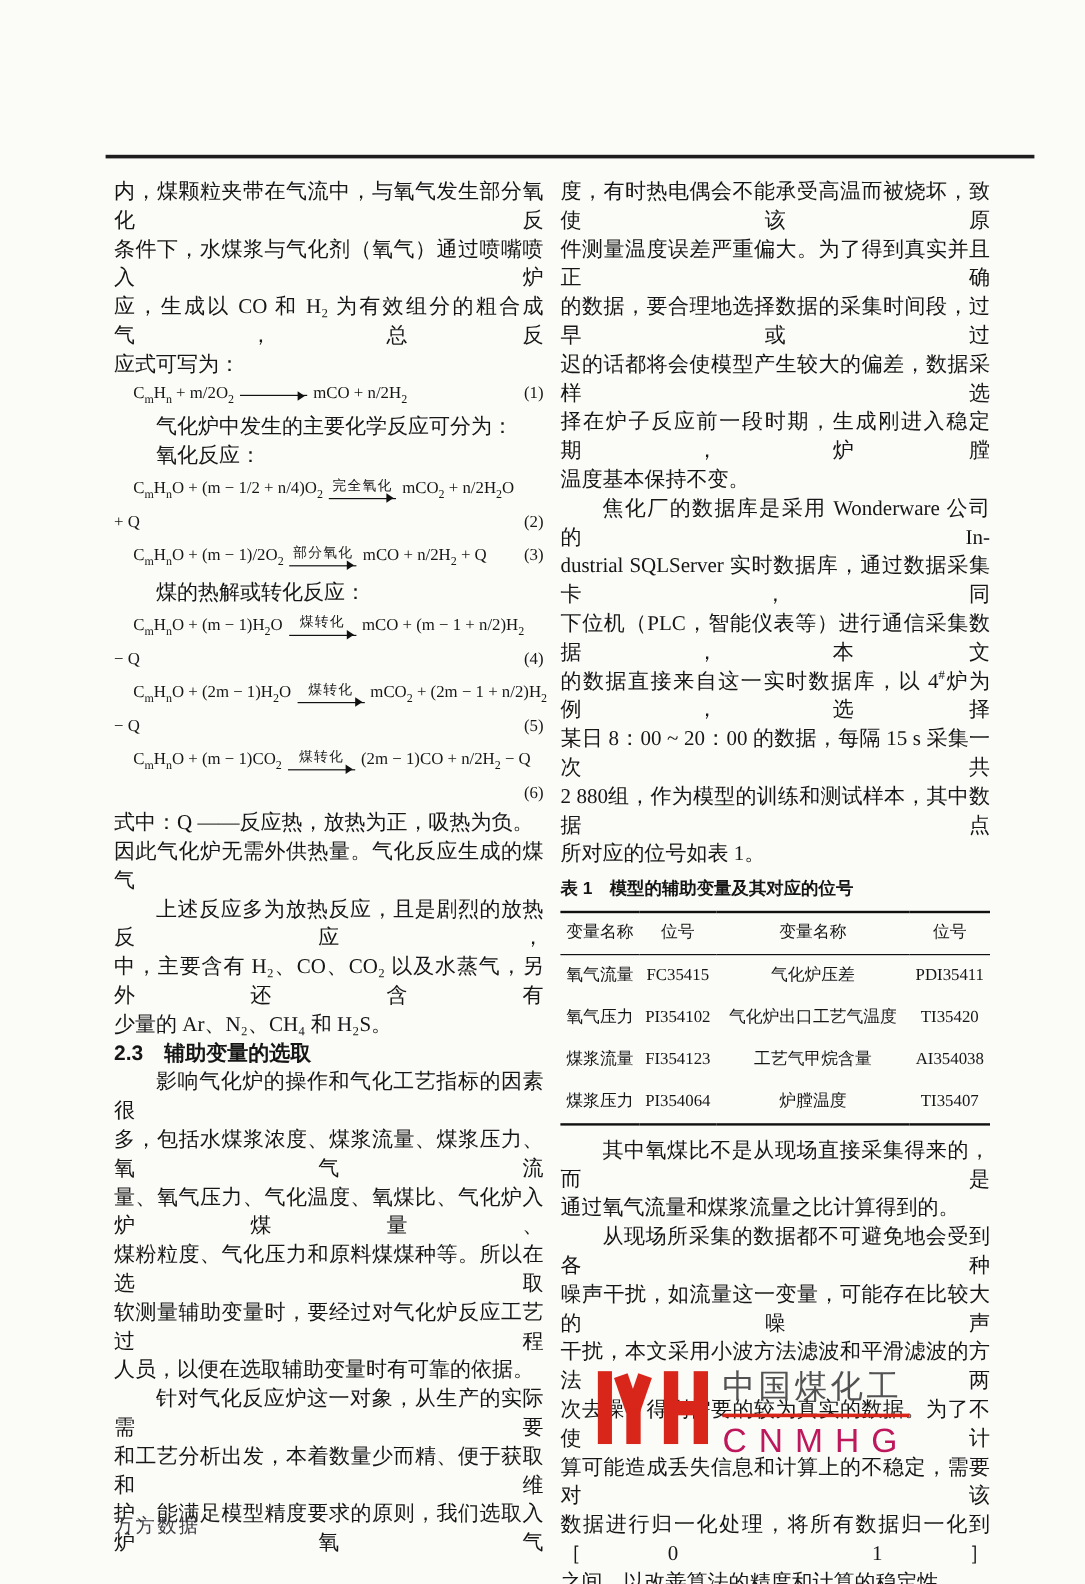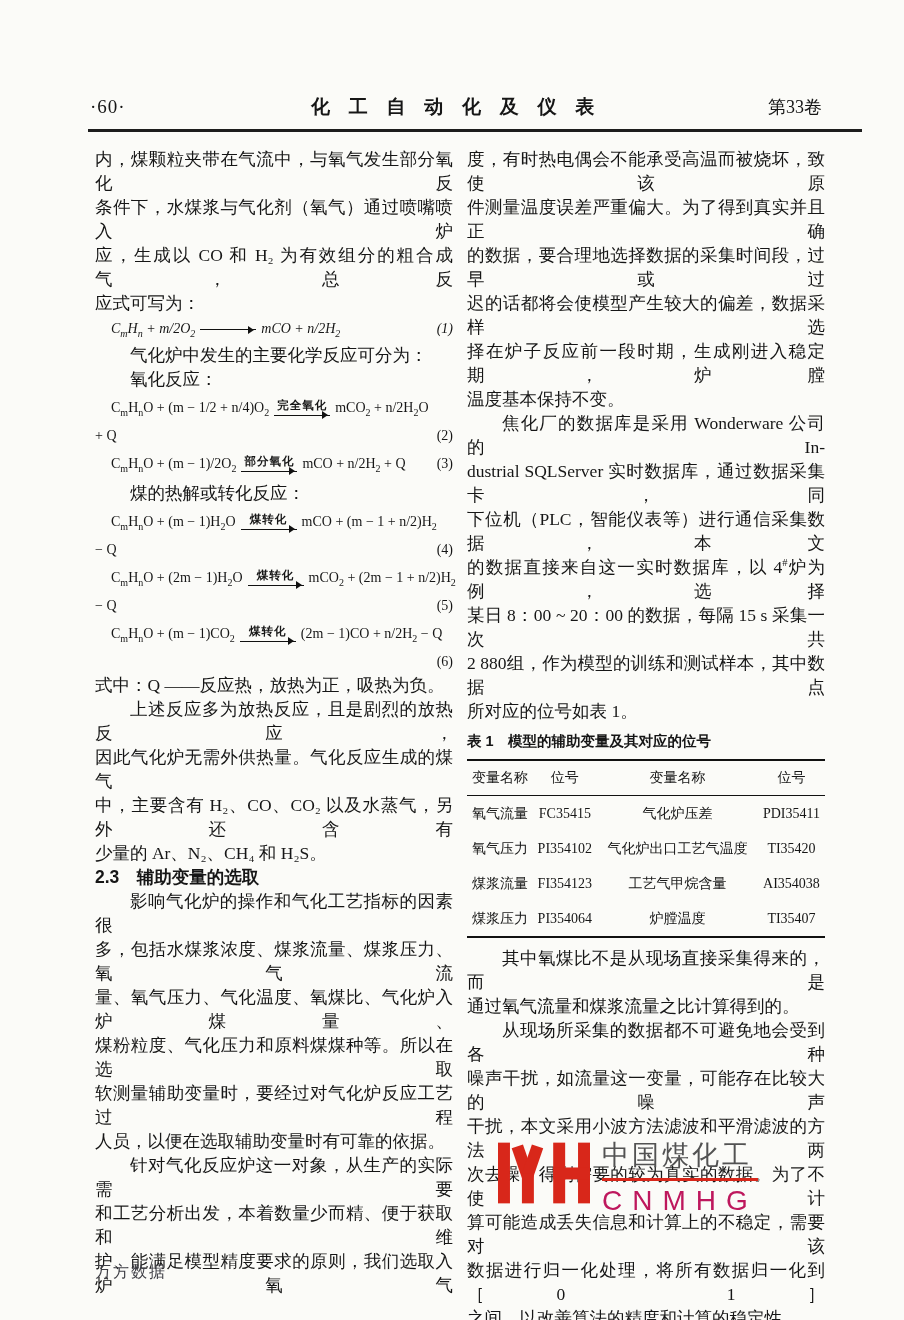--- a/index.html
+++ b/index.html
@@ -22,25 +22,25 @@
   .col{width:358px;font-size:17.5px;line-height:24px;}
   .ln{text-align:justify;text-align-last:justify;word-break:break-all;}
   .ln.end{text-align-last:left;}
   .ln.ind{text-indent:2em;}
   .ln sup{font-size:10.5px;line-height:0;vertical-align:super;}
   .hd{font-family:"Liberation Sans","DejaVu Sans",sans-serif;font-weight:700;font-size:17.5px;}
 
   
   .eq{display:flex;align-items:center;white-space:nowrap;font-size:14px;padding-left:16px;}
   .eq.lbl{height:34px;}
-  .eq.nolbl{height:28px;font-style:italic;}
+  .eq.nolbl{height:28px;}
   .eq-num{margin-left:auto;padding-left:6px;}
   .eq-cont{display:flex;align-items:center;height:22px;font-size:14px;}
   .rxn{display:inline-flex;flex-direction:column;align-items:center;margin:0 5px;min-width:56px;}
-  .rxn-lbl{font-family:"Liberation Sans","DejaVu Sans",sans-serif;font-weight:700;font-size:11.5px;line-height:13px;letter-spacing:1px;}
+  .rxn-lbl{font-family:"Liberation Sans","DejaVu Sans",sans-serif;font-weight:400;font-size:11.5px;line-height:13px;letter-spacing:1px;}
   .rxn-arrow{width:100%;height:0;border-top:1.6px solid #111;position:relative;margin-top:3px;margin-bottom:2px;}
   .rxn-arrow::after{content:"";position:absolute;right:-2px;top:-4.4px;border:4px solid transparent;border-left:6px solid #111;}
   sub{font-size:10px;line-height:0;}
 
   
   .tblwrap{margin:6px 0 8px 0;}
   .tbl-title{font-family:"Liberation Sans","DejaVu Sans",sans-serif;font-weight:700;font-size:14.5px;text-align:left;margin-bottom:6px;}
   table.t1{width:100%;border-collapse:collapse;border-top:2.5px solid #111;border-bottom:2.5px solid #111;font-size:14px;}
   table.t1 th{font-weight:400;border-bottom:1.5px solid #111;padding:5px 1px;text-align:center;}
   table.t1 td{padding:5.5px 1px;text-align:center;}
@@ -51,25 +51,20 @@
   .wm-en{font-size:28px;color:#be185d;letter-spacing:10px;margin-top:4px;}
 
   
   .footer{position:absolute;left:95px;top:1262px;font-family:"Liberation Sans","DejaVu Sans",sans-serif;font-size:16px;color:#3d3d44;letter-spacing:2px;}
 </style>
 </head>
 <body>
 
 <div class="page">
 
-  <div class="header">
-    <span class="pageno">·60·</span>
-    <span class="journal">化 工 自 动 化 及 仪 表</span>
-    <span class="vol">第33卷</span>
-  </div>
   <div class="head-rule"></div>
 
   <div class="columns">
     <div class="col" id="colL">
         <div class="ln">内，煤颗粒夹带在气流中，与氧气发生部分氧化反</div>
         <div class="ln">条件下，水煤浆与气化剂（氧气）通过喷嘴喷入炉</div>
         <div class="ln">应，生成以 CO 和 H₂ 为有效组分的粗合成气，总反</div>
         <div class="ln end">应式可写为：</div>
         <div class="eq nolbl">
           <span><span>C</span><sub>m</sub><span>H</span><sub>n</sub><span> + m/2O</span><sub>2</sub></span>
@@ -133,22 +128,22 @@
             <span class="rxn-lbl">煤转化</span>
             <span class="rxn-arrow"></span>
           </span>
           <span><span>(2m − 1)CO + n/2H</span><sub>2</sub><span> − Q</span></span>
         </div>
         <div class="eq-cont">
           <span></span>
           <span class="eq-num">(6)</span>
         </div>
         <div class="ln end">式中：Q ——反应热，放热为正，吸热为负。</div>
+        <div class="ln">因此气化炉无需外供热量。气化反应生成的煤气</div>
         <div class="ln ind">上述反应多为放热反应，且是剧烈的放热反应，</div>
-        <div class="ln">因此气化炉无需外供热量。气化反应生成的煤气</div>
         <div class="ln">中，主要含有 H₂、CO、CO₂ 以及水蒸气，另外还含有</div>
         <div class="ln end">少量的 Ar、N₂、CH₄ 和 H₂S。</div>
         <div class="hd">2.3　辅助变量的选取</div>
         <div class="ln ind">影响气化炉的操作和气化工艺指标的因素很</div>
         <div class="ln">多，包括水煤浆浓度、煤浆流量、煤浆压力、氧气流</div>
         <div class="ln">量、氧气压力、气化温度、氧煤比、气化炉入炉煤量、</div>
         <div class="ln">煤粉粒度、气化压力和原料煤煤种等。所以在选取</div>
         <div class="ln">软测量辅助变量时，要经过对气化炉反应工艺过程</div>
         <div class="ln end">人员，以便在选取辅助变量时有可靠的依据。</div>
         <div class="ln ind">针对气化反应炉这一对象，从生产的实际需要</div>

